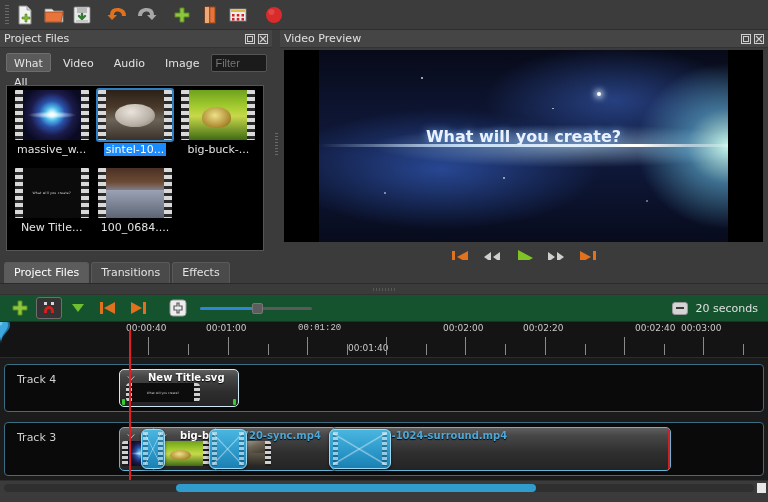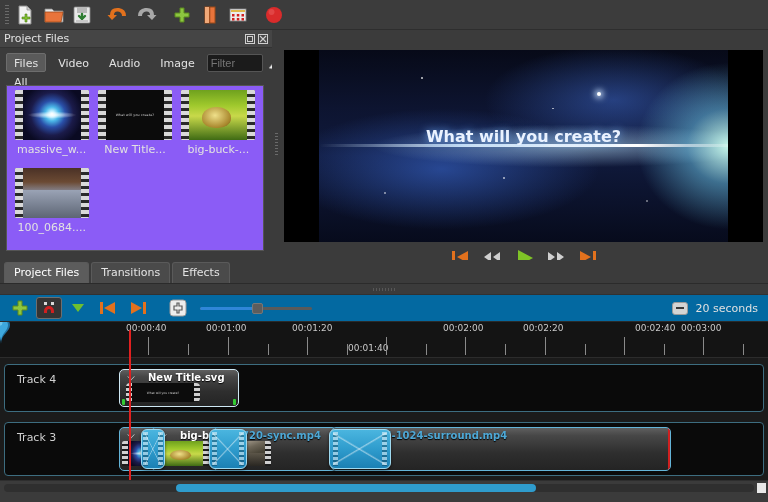--- a/index.html
+++ b/index.html
@@ -52,21 +52,21 @@
   .fbtn.active { background: #5a5a5a; border: 1px solid #6d6d6d; }
   .fbtn.plain { border: 1px solid transparent; }
   #filterInput {
     width: 56px; height: 18px; background: #1b1b1b; border: 1px solid #555;
     color: #8a8a8a; font-size: 11px; padding: 0 3px; border-radius: 2px;
   }
   .broom { width: 18px; height: 18px; position: relative; }
 
   #fileGrid {
     position: absolute; left: 6px; top: 55px; width: 258px; height: 166px;
-    background: #8b5cf6; border: 1px solid #555;
+    background: #000000; border: 1px solid #555;
     display: grid; grid-template-columns: repeat(3, 1fr);
     grid-template-rows: repeat(2, 1fr);
     padding: 4px 3px; gap: 0px;
   }
   .fileCell { display: flex; flex-direction: column; align-items: center; justify-content: flex-start; }
   .thumbWrap { width: 74px; height: 50px; position: relative; }
   .film { position: absolute; inset: 0; background: #1a1a1a; border-radius: 1px; overflow: hidden; }
   .film::before, .film::after {
     content: ''; position: absolute; top: 0; bottom: 0; width: 8px;
     background:
@@ -185,21 +185,21 @@
   #hsplit {
     position: absolute; left: 0; top: 284px; width: 768px; height: 10px;
     background: #3b3b3b; display:flex; align-items:center; justify-content:center;
   }
   #hsplit i { display:block; width: 22px; height: 3px;
     background: repeating-linear-gradient(to right,#575757 0 1px,transparent 1px 3px); }
 
   
   #tlToolbar {
     position: absolute; left: 0; top: 294px; width: 768px; height: 28px;
-    background: #0369a1; border-top: 1px solid #313131; border-bottom: 1px solid #2a2a2a;
+    background: #14532d; border-top: 1px solid #313131; border-bottom: 1px solid #2a2a2a;
     display: flex; align-items: center; padding: 0 6px; gap: 2px;
   }
   .tlbtn { width: 28px; height: 24px; display:flex; align-items:center; justify-content:center; border-radius:3px; }
   .tlbtn.framed { border: 1px solid #6e6e6e; background:#343434; width:26px; height:22px; }
   #zoomSlider { width: 112px; height: 22px; position: relative; margin-left: 6px; }
   #zoomSlider .trackline { position:absolute; left:0; right:0; top:10px; height:3px; background:#5a5a5a; border-radius:2px; }
   #zoomSlider .filled { position:absolute; left:0; width:56px; top:10px; height:3px; background:#2f86d8; border-radius:2px; }
   #zoomSlider .knob { position:absolute; left:52px; top:6px; width:11px; height:11px; background:#5d5d5d; border:1px solid #777; border-radius:2px; }
   #tlToolbar .spacer { flex: 1; }
   #zoomLabel { font-size: 11px; color: #e0e0e0; margin-left: 6px; margin-right: 4px; }
@@ -400,21 +400,21 @@
         <span class="pbtn">
           <svg width="10" height="10" viewBox="0 0 10 10">
               <rect x=".5" y=".5" width="9" height="9" fill="none" stroke="#cfcfcf"></rect>
               <path d="M2 2l6 6M8 2l-6 6" stroke="#cfcfcf" stroke-width="1.1"></path>
             </svg>
         </span>
       </span>
     </div>
 
     <div id="filterbar">
-      <div class="fbtn active">Files All</div>
+      <div class="fbtn active">What All</div>
       <div class="fbtn plain">Video</div>
       <div class="fbtn plain">Audio</div>
       <div class="fbtn plain">Image</div>
       <input id="filterInput" placeholder="Filter" style="">
       <span class="broom">
         <svg width="18" height="18" viewBox="0 0 18 18">
           <path d="M13 2l3 3-5 5-3-3z" fill="#cfcfcf" stroke="#8f8f8f" stroke-width=".7"></path>
           <path d="M8 7l3 3-5 5-4-1z" fill="#efefef" stroke="#9a9a9a" stroke-width=".7"></path>
         </svg>
       </span>
@@ -424,52 +424,77 @@
         <div class="fileCell">
           <div class="thumbWrap">
             <div class="film">
               <div class="pic pic-massive"></div>
             </div>
           </div>
           <div class="fname">massive_w...</div>
         </div>
         <div class="fileCell">
           <div class="thumbWrap">
+            <div class="film sel">
+              <div class="pic pic-sintel"></div>
+            </div>
+          </div>
+          <div class="fname sel">sintel-10...</div>
+        </div>
+        <div class="fileCell">
+          <div class="thumbWrap">
+            <div class="film">
+              <div class="pic pic-bbb"></div>
+            </div>
+          </div>
+          <div class="fname">big-buck-...</div>
+        </div>
+        <div class="fileCell">
+          <div class="thumbWrap">
             <div class="film">
               <div class="pic pic-title">
                 <span>What will you create?</span>
               </div>
             </div>
           </div>
           <div class="fname">New Title...</div>
         </div>
         <div class="fileCell">
           <div class="thumbWrap">
             <div class="film">
-              <div class="pic pic-bbb"></div>
-            </div>
-          </div>
-          <div class="fname">big-buck-...</div>
-        </div>
-        <div class="fileCell">
-          <div class="thumbWrap">
-            <div class="film">
               <div class="pic pic-100"></div>
             </div>
           </div>
           <div class="fname">100_0684....</div>
         </div>
       </div>
   </div>
 
   <div id="vsplit">
       <i></i>
     </div>
 
   <div id="previewPanel">
+    <div class="panel-title">
+      <span class="ttl">Video Preview</span>
+      <span class="panel-btns">
+        <span class="pbtn">
+          <svg width="10" height="10" viewBox="0 0 10 10">
+              <rect x=".5" y=".5" width="9" height="9" fill="none" stroke="#cfcfcf"></rect>
+              <rect x="2.5" y="2.5" width="5" height="5" fill="none" stroke="#cfcfcf"></rect>
+            </svg>
+        </span>
+        <span class="pbtn">
+          <svg width="10" height="10" viewBox="0 0 10 10">
+              <rect x=".5" y=".5" width="9" height="9" fill="none" stroke="#cfcfcf"></rect>
+              <path d="M2 2l6 6M8 2l-6 6" stroke="#cfcfcf" stroke-width="1.1"></path>
+            </svg>
+        </span>
+      </span>
+    </div>
 
     <div id="videoArea">
       <div id="videoImg">
         <div class="beam"></div>
         <div class="star" style="left:68%;top:22%;width:4px;height:4px;box-shadow:0 0 6px 2px #cfe6ff"></div>
         <div class="star" style="left:25%;top:14%;width:2px;height:2px;opacity:.8"></div>
         <div class="star" style="left:45%;top:66%;width:2px;height:2px;opacity:.7"></div>
         <div class="star" style="left:16%;top:74%;width:2px;height:2px;opacity:.6"></div>
         <div class="star" style="left:57%;top:30%;width:1.5px;height:1.5px;opacity:.7"></div>
         <div class="star" style="left:80%;top:78%;width:2px;height:2px;opacity:.5"></div>
@@ -570,21 +595,21 @@
   </div>
 
   <div id="timeline">
     <div id="ruler">
     <div class="rlabel" style="left: 126px;">00:00:40</div>
         <div class="tick maj" style="left: 148px;"></div>
         <div class="tick min" style="left: 188px;"></div>
         <div class="rlabel" style="left: 206px;">00:01:00</div>
         <div class="tick maj" style="left: 228px;"></div>
         <div class="tick min" style="left: 268px;"></div>
-        <div class="rlabel" style="left: 292px;">00:01:20</div>
+        <div class="rlabel" style="left: 298px; font-family: Liberation Mono, monospace;">00:01:20</div>
         <div class="tick maj" style="left: 307px;"></div>
         <div class="tick min" style="left: 347px;"></div>
         <div class="rlabel" style="left: 348px; margin-top: 20px;">00:01:40</div>
         <div class="tick maj" style="left: 386px;"></div>
         <div class="tick min" style="left: 426px;"></div>
         <div class="rlabel" style="left: 443px;">00:02:00</div>
         <div class="tick maj" style="left: 465px;"></div>
         <div class="tick min" style="left: 505px;"></div>
         <div class="rlabel" style="left: 523px;">00:02:20</div>
         <div class="tick maj" style="left: 545px;"></div>

